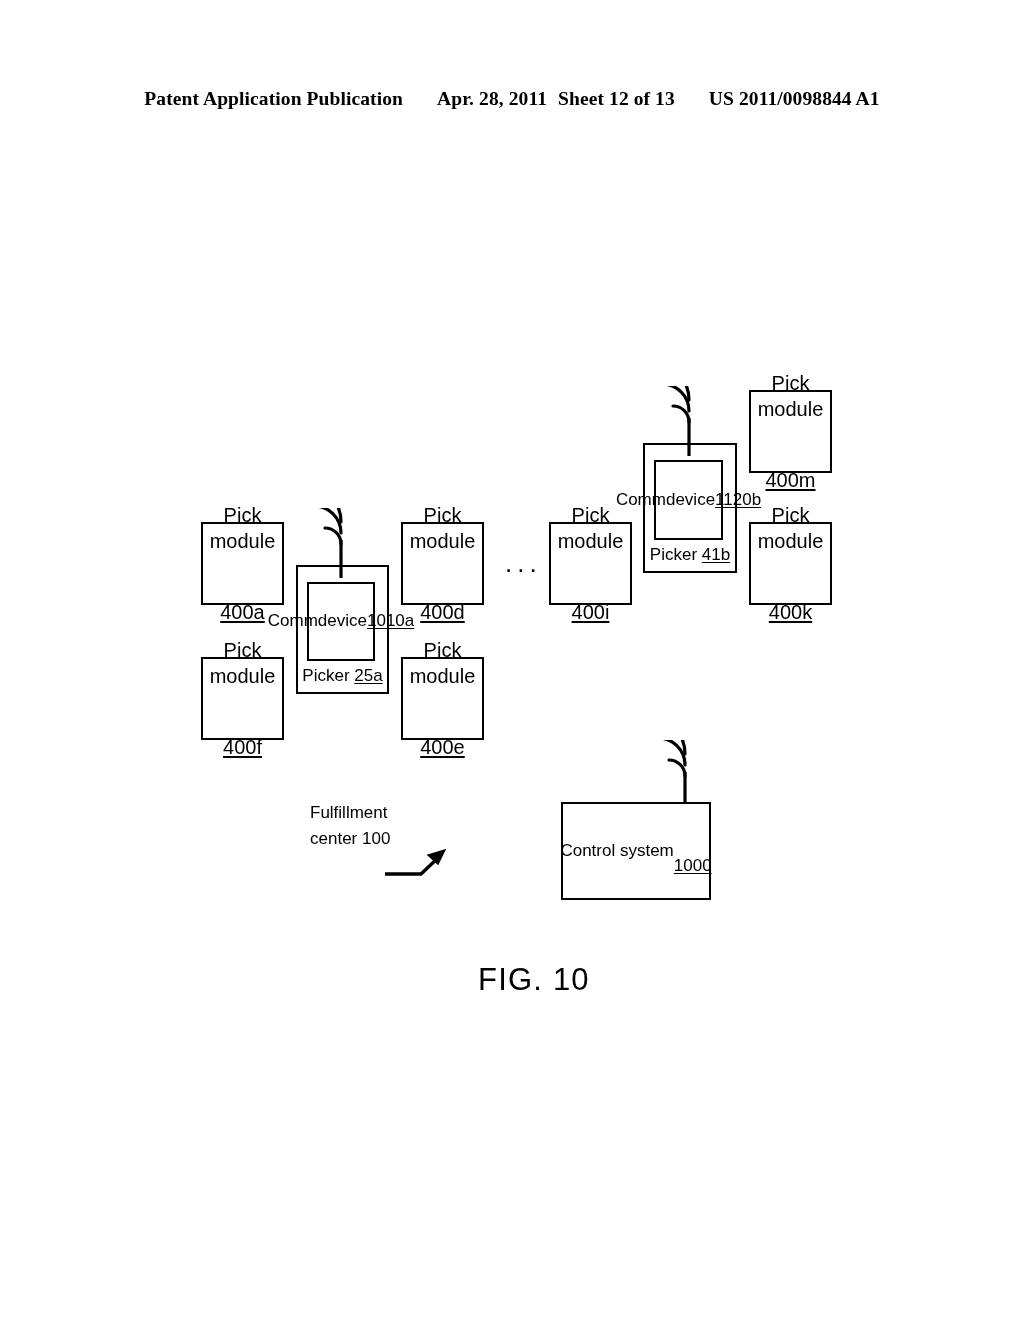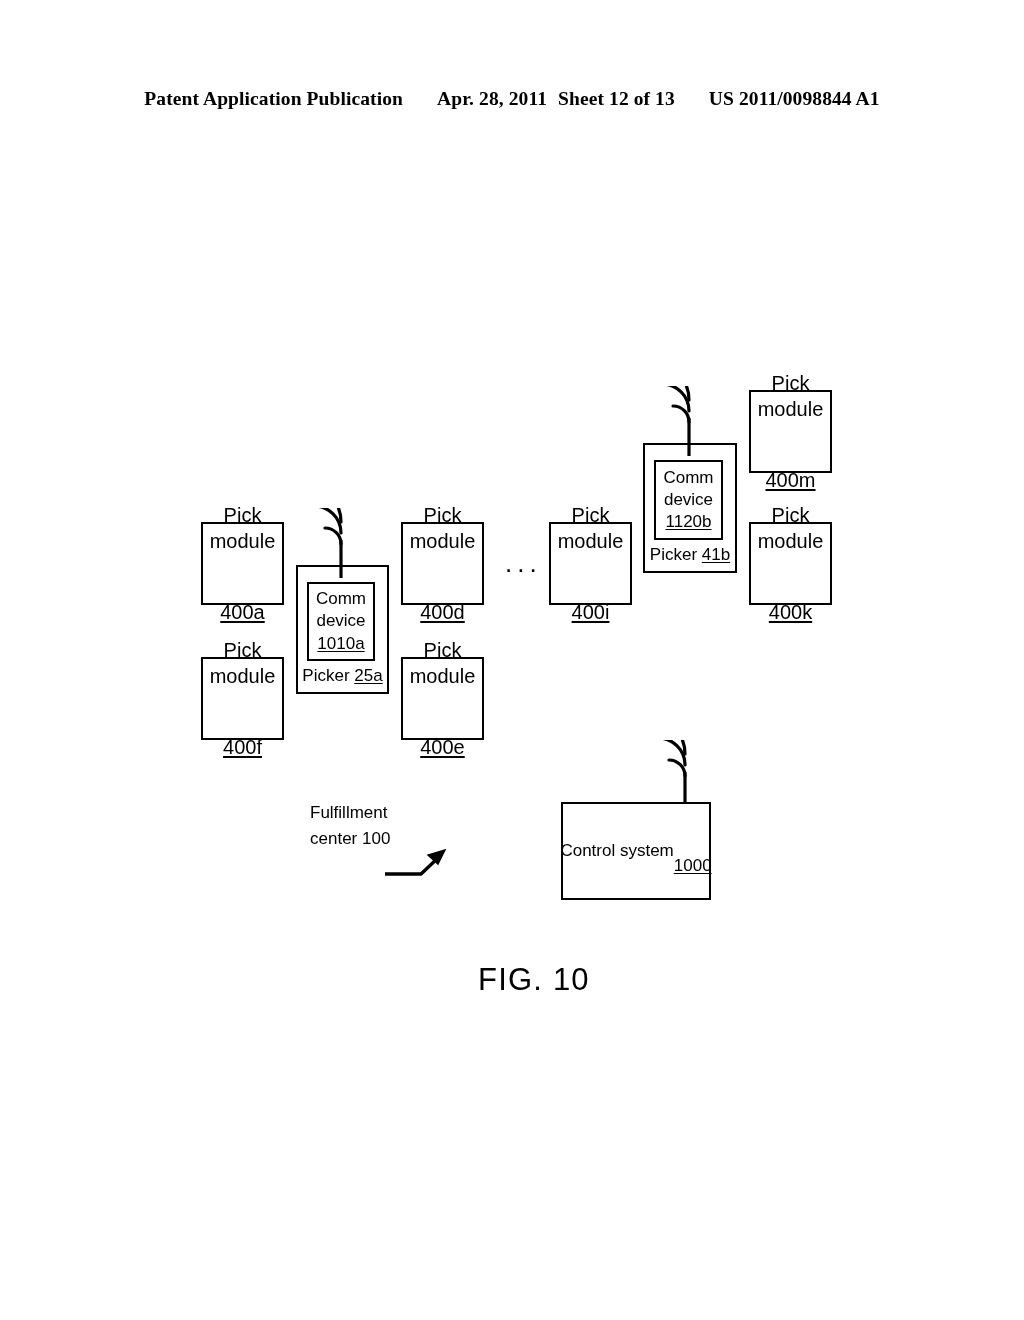--- a/index.html
+++ b/index.html
@@ -83,21 +83,21 @@
   }
   .picker-label .ref { text-decoration: underline; text-underline-offset: 2px; }
 
   
   .comm-box {
     position: absolute;
     box-sizing: border-box;
     border: 2.2px solid #000;
     background: #fff;
     display: flex;
-    flex-direction: column;
+    flex-direction: row;
     align-items: center;
     justify-content: center;
     text-align: center;
     font-size: 17px;
     line-height: 1.3;
   }
   .comm-box .ln { display: block; }
   .comm-box .ref { text-decoration: underline; text-underline-offset: 2px; }
 
   

